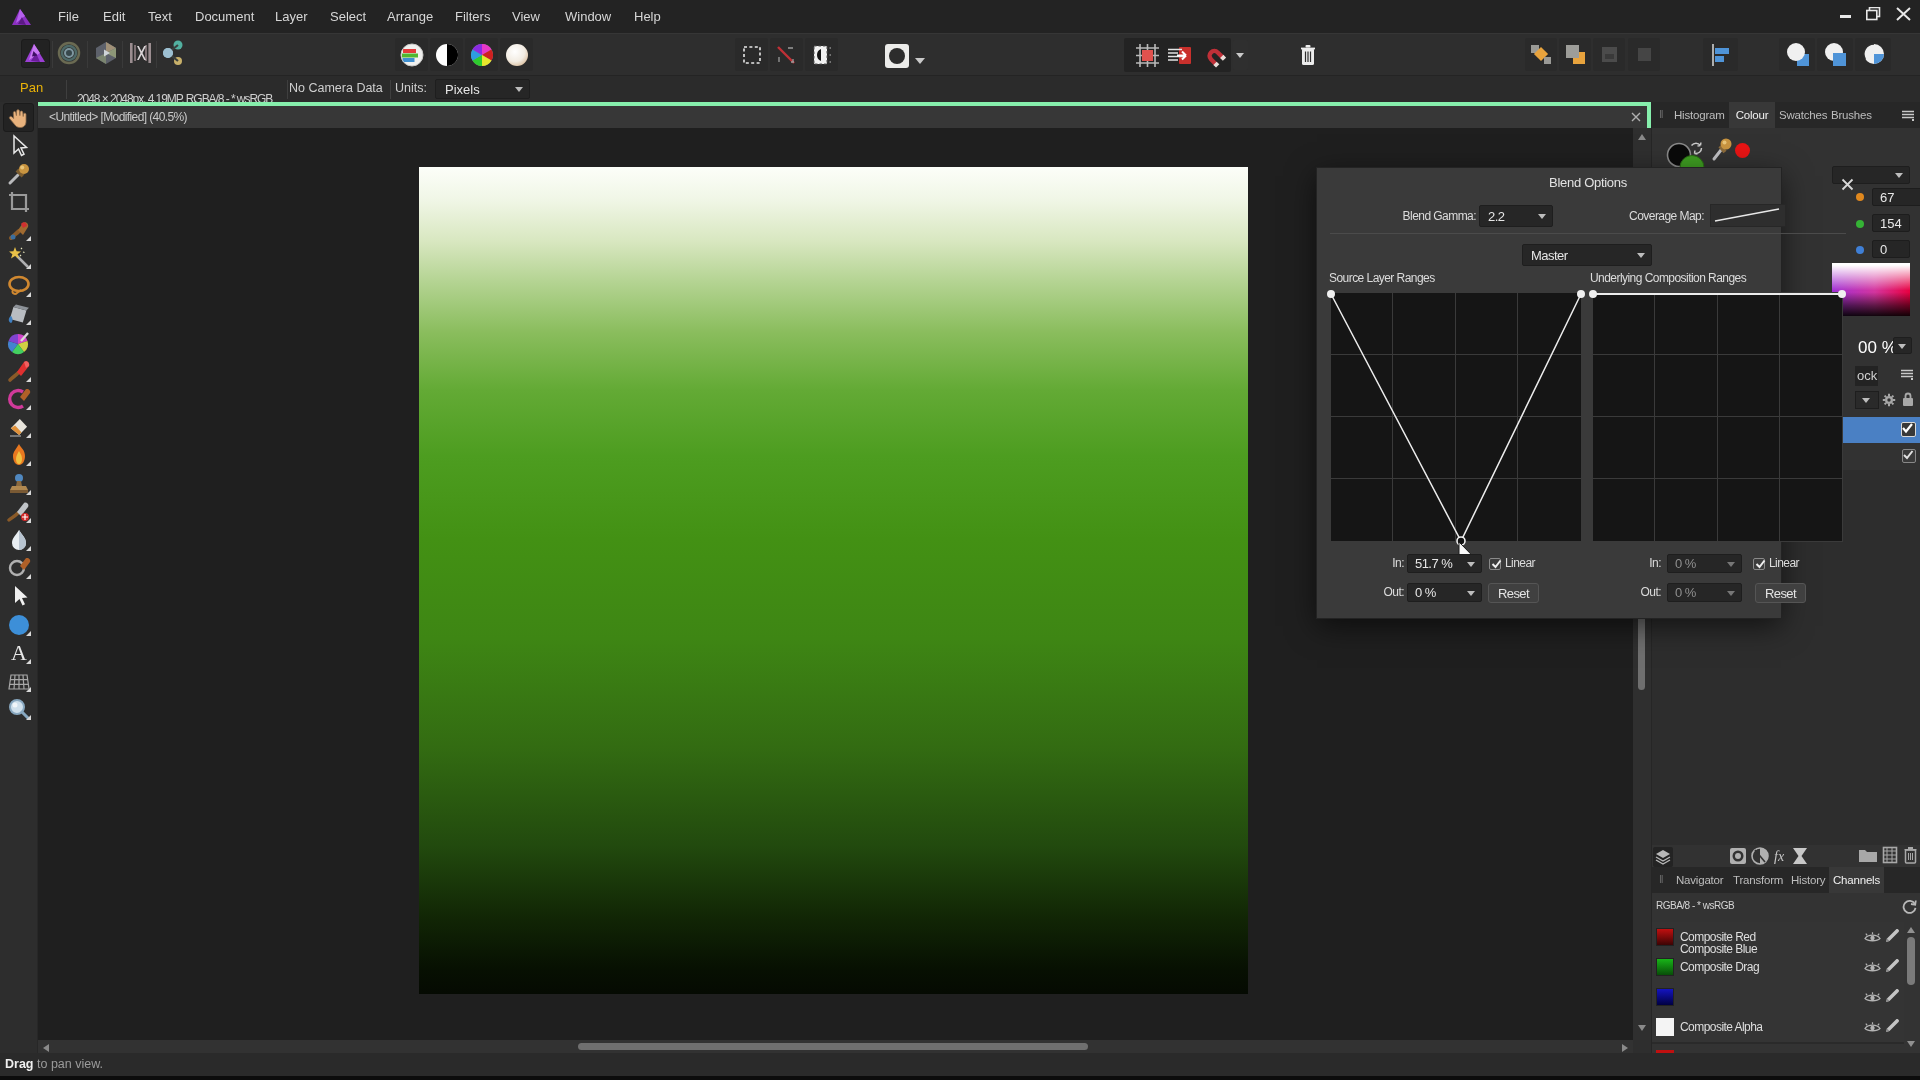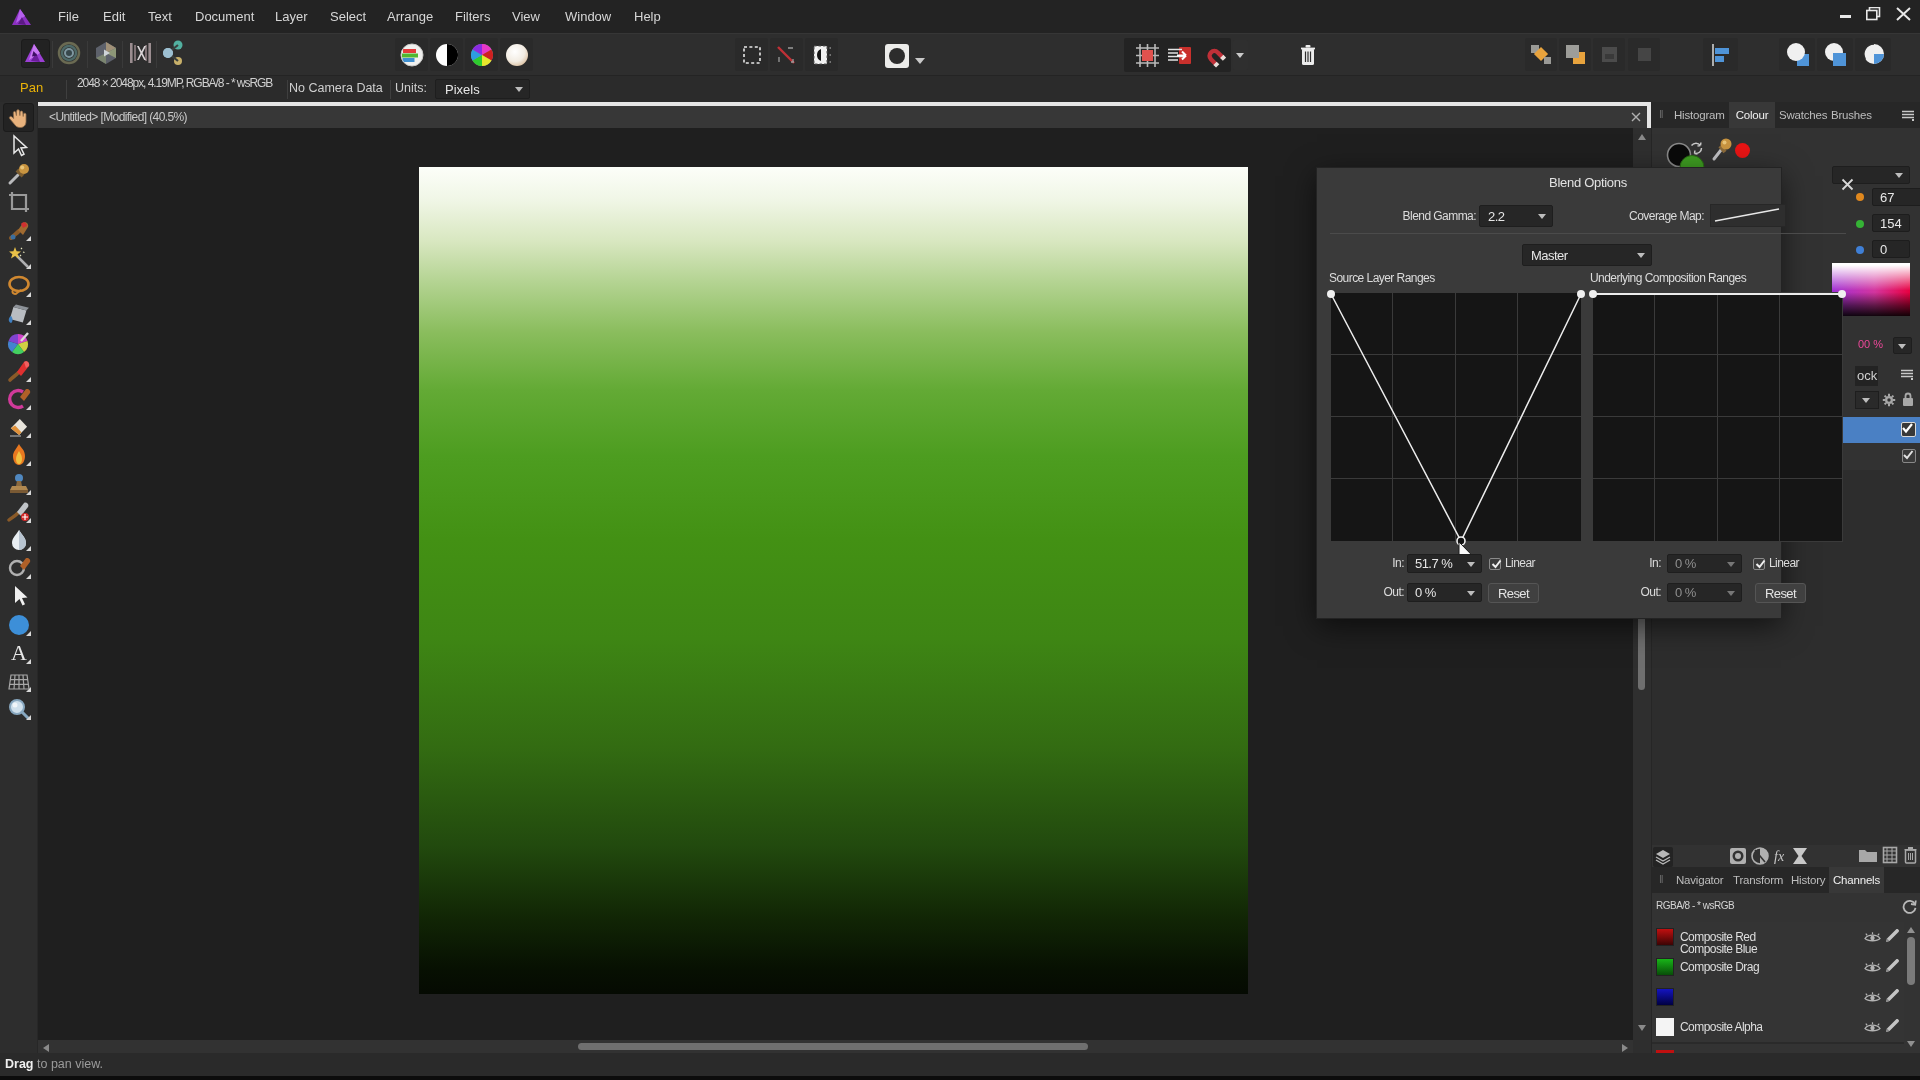--- a/index.html
+++ b/index.html
@@ -6,21 +6,21 @@
 html,body { width:1920px; height:1080px; overflow:hidden; background:#2e2e2e;
   font-family:"Liberation Sans", sans-serif; -webkit-font-smoothing:antialiased; }
 .abs { position:absolute; }
 #titlebar { left:0; top:0; width:1920px; height:33px; background:#232323; }
 .menu { position:absolute; top:0; height:33px; line-height:33px; color:#d6d6d6; font-size:13px; }
 #toolbar { left:0; top:33px; width:1920px; height:42px; background:#2e2e2e; border-top:1px solid #363636; }
 .tbox { position:absolute; top:4px; height:33px; background:#2a2a2a; border-radius:2px; }
 .sep-v { position:absolute; top:7px; width:1px; height:27px; background:#3a3a3a; }
 #contextbar { left:0; top:75px; width:1920px; height:27px; background:#2b2b2b; border-top:1px solid #242424; color:#cfcfcf; font-size:12.5px; }
 .cb-sep { position:absolute; top:4px; width:1px; height:19px; background:#3f3f3f; }
-#tabbar { left:0; top:102px; width:1920px; height:26px; background:#e5e5e5; }
+#tabbar { left:0; top:102px; width:1920px; height:26px; background:#86efac; }
 #doctab { position:absolute; left:37px; top:4px; width:1610px; height:22px; background:#373737; color:#c9c9c9; font-size:12px; letter-spacing:-0.6px; line-height:22px; }
 #leftbar { left:0; top:102px; width:38px; height:951px; background:#2d2d2d; border-right:1px solid #272727; z-index:5; }
 #canvas { left:38px; top:128px; width:1595px; height:912px; background:#1f1f1f; }
 #cimg { position:absolute; left:381px; top:39px; width:829px; height:827px;
  background:linear-gradient(to bottom,#fcfef9 0%,#f0f6e6 4%,#d8e7c0 9%,#b3d391 14%,#8abd5d 20%,#63aa35 27%,#4d9d20 35%,#439114 45%,#3e8614 57%,#336c12 70%,#224a0e 82%,#112505 91%,#071002 97%,#050a02 100%); }
 #vscroll { left:1633px; top:128px; width:18px; height:912px; background:#2f2f2f; }
 #hscroll { left:38px; top:1040px; width:1595px; height:14px; background:#323232; }
 #statusbar { left:0; top:1053px; width:1920px; height:23px; background:#2a2a2a; font-size:12.5px; line-height:23px; color:#9b9b9b; z-index:8; }
 #blackstrip { left:0; top:1076px; width:1920px; height:4px; background:#0c0c0c; z-index:9; }
 #rpanel { left:1651px; top:102px; width:269px; height:951px; background:#323232; border-left:1px solid #262626; }
@@ -246,21 +246,21 @@
   <svg class="abs" style="left:1861px;top:8px" width="26" height="26" viewBox="0 0 26 26">
     <circle cx="13" cy="12" r="10" fill="#f0f0f0"></circle>
     <path d="M13 12 L23 12 A10 10 0 0 1 13 22 Z" fill="#4f94d8"></path>
     <path d="M13 2 A10 10 0 0 0 4.3 17" stroke="#2e2e2e" stroke-width="1.4" fill="none"></path>
   </svg>
 </div>
 
 <div class="abs" id="contextbar">
   <span class="abs" style="left:20px;top:4px;color:#eab308;font-size:13px">Pan</span>
   <div class="cb-sep" style="left:66px"></div>
-  <span class="abs" style="left:77px;top:0;font-size:12px;letter-spacing:-1.05px">2048 × 2048px, 4.19MP, RGBA/8 - * wsRGB</span>
+  <span class="abs" style="left:77px;top:16px;font-size:12px;letter-spacing:-1.05px">2048 × 2048px, 4.19MP, RGBA/8 - * wsRGB</span>
   <div class="cb-sep" style="left:287px"></div>
   <span class="abs" style="left:289px;top:5px">No Camera Data</span>
   <div class="cb-sep" style="left:390px"></div>
   <span class="abs" style="left:395px;top:5px">Units:</span>
   <div class="combo" style="left:435px;top:3px;width:95px;height:20px">
       <span style="position:absolute;left:9px;top:2px">Pixels</span>
       <div class="arr"></div>
     </div>
 </div>
 
@@ -463,21 +463,21 @@
   <div class="vbox" style="left:220px;top:112px;width:38px;height:18px">
       <span style="position:absolute;left:7px;top:1px">154</span>
     </div>
   <div class="abs" style="left:204px;top:144px;width:8px;height:8px;border-radius:50%;background:#3f7fd6"></div>
   <div class="vbox" style="left:220px;top:138px;width:38px;height:18px">
       <span style="position:absolute;left:7px;top:1px">0</span>
     </div>
 
   <div class="abs" style="left:180px;top:161px;width:78px;height:53px;background:linear-gradient(to bottom, rgba(0,0,0,0) 55%, rgba(0,0,0,0.55) 80%, rgba(0,0,0,0.92) 100%), linear-gradient(to bottom, #ffffff 4%, rgba(255,255,255,0) 52%), linear-gradient(to right, #a02fd4 0%, #d4359e 55%, #e80040 100%)"></div>
 
-  <span class="abs" style="left:206px;top:236px;color:#ec4899;font-size:11px">00 %</span>
+  <span class="abs" style="left:206px;top:236px;color:#ffffff;font-size:17px">00 %</span>
   <div class="combo" style="left:241px;top:235px;width:19px;height:17px">
       <div class="arr" style="right:5px"></div>
     </div>
 
   <div class="abs" style="left:203px;top:264px;width:23px;height:20px;background:#232323"></div>
   <span class="abs" style="left:205px;top:266px;color:#d0d0d0;font-size:13px">ock</span>
   <svg class="abs" style="left:249px;top:267px" width="13" height="11">
       <path d="M0 1.5 H12 M0 4.5 H12 M0 7.5 H12" stroke="#c9c9c9" stroke-width="1.6"></path>
       <rect x="10" y="9" width="2" height="2" fill="#c9c9c9"></rect>
     </svg>

